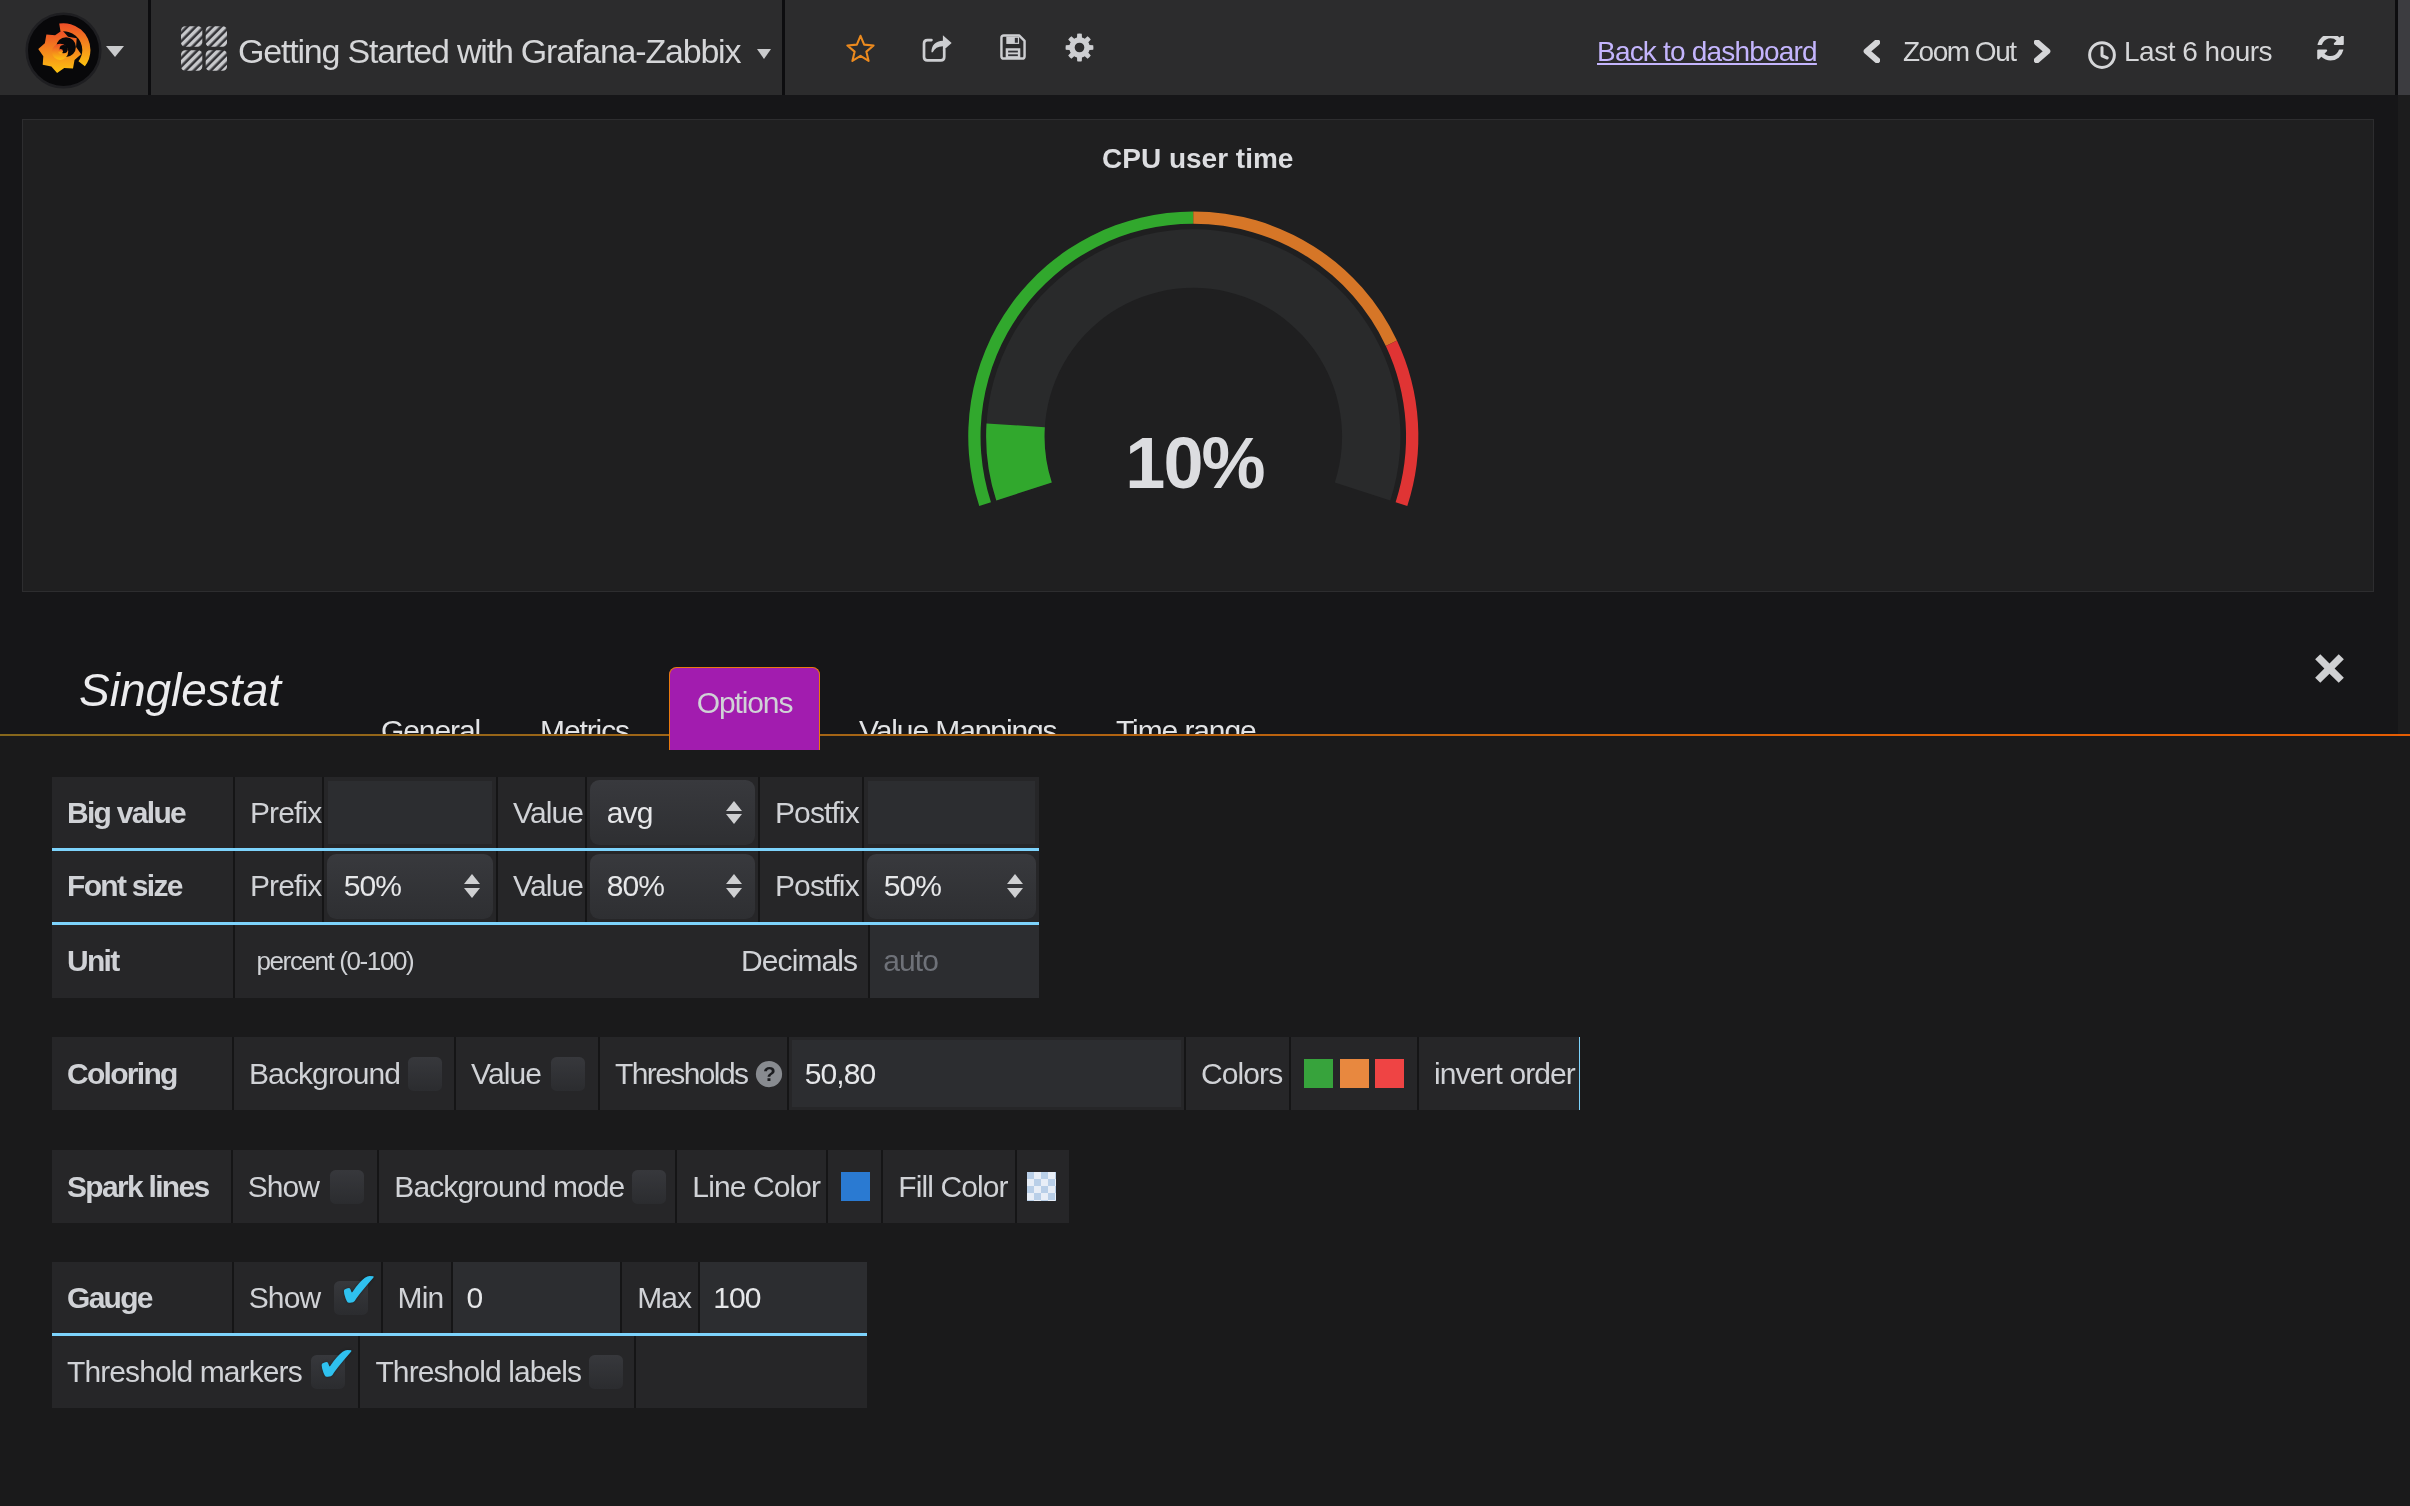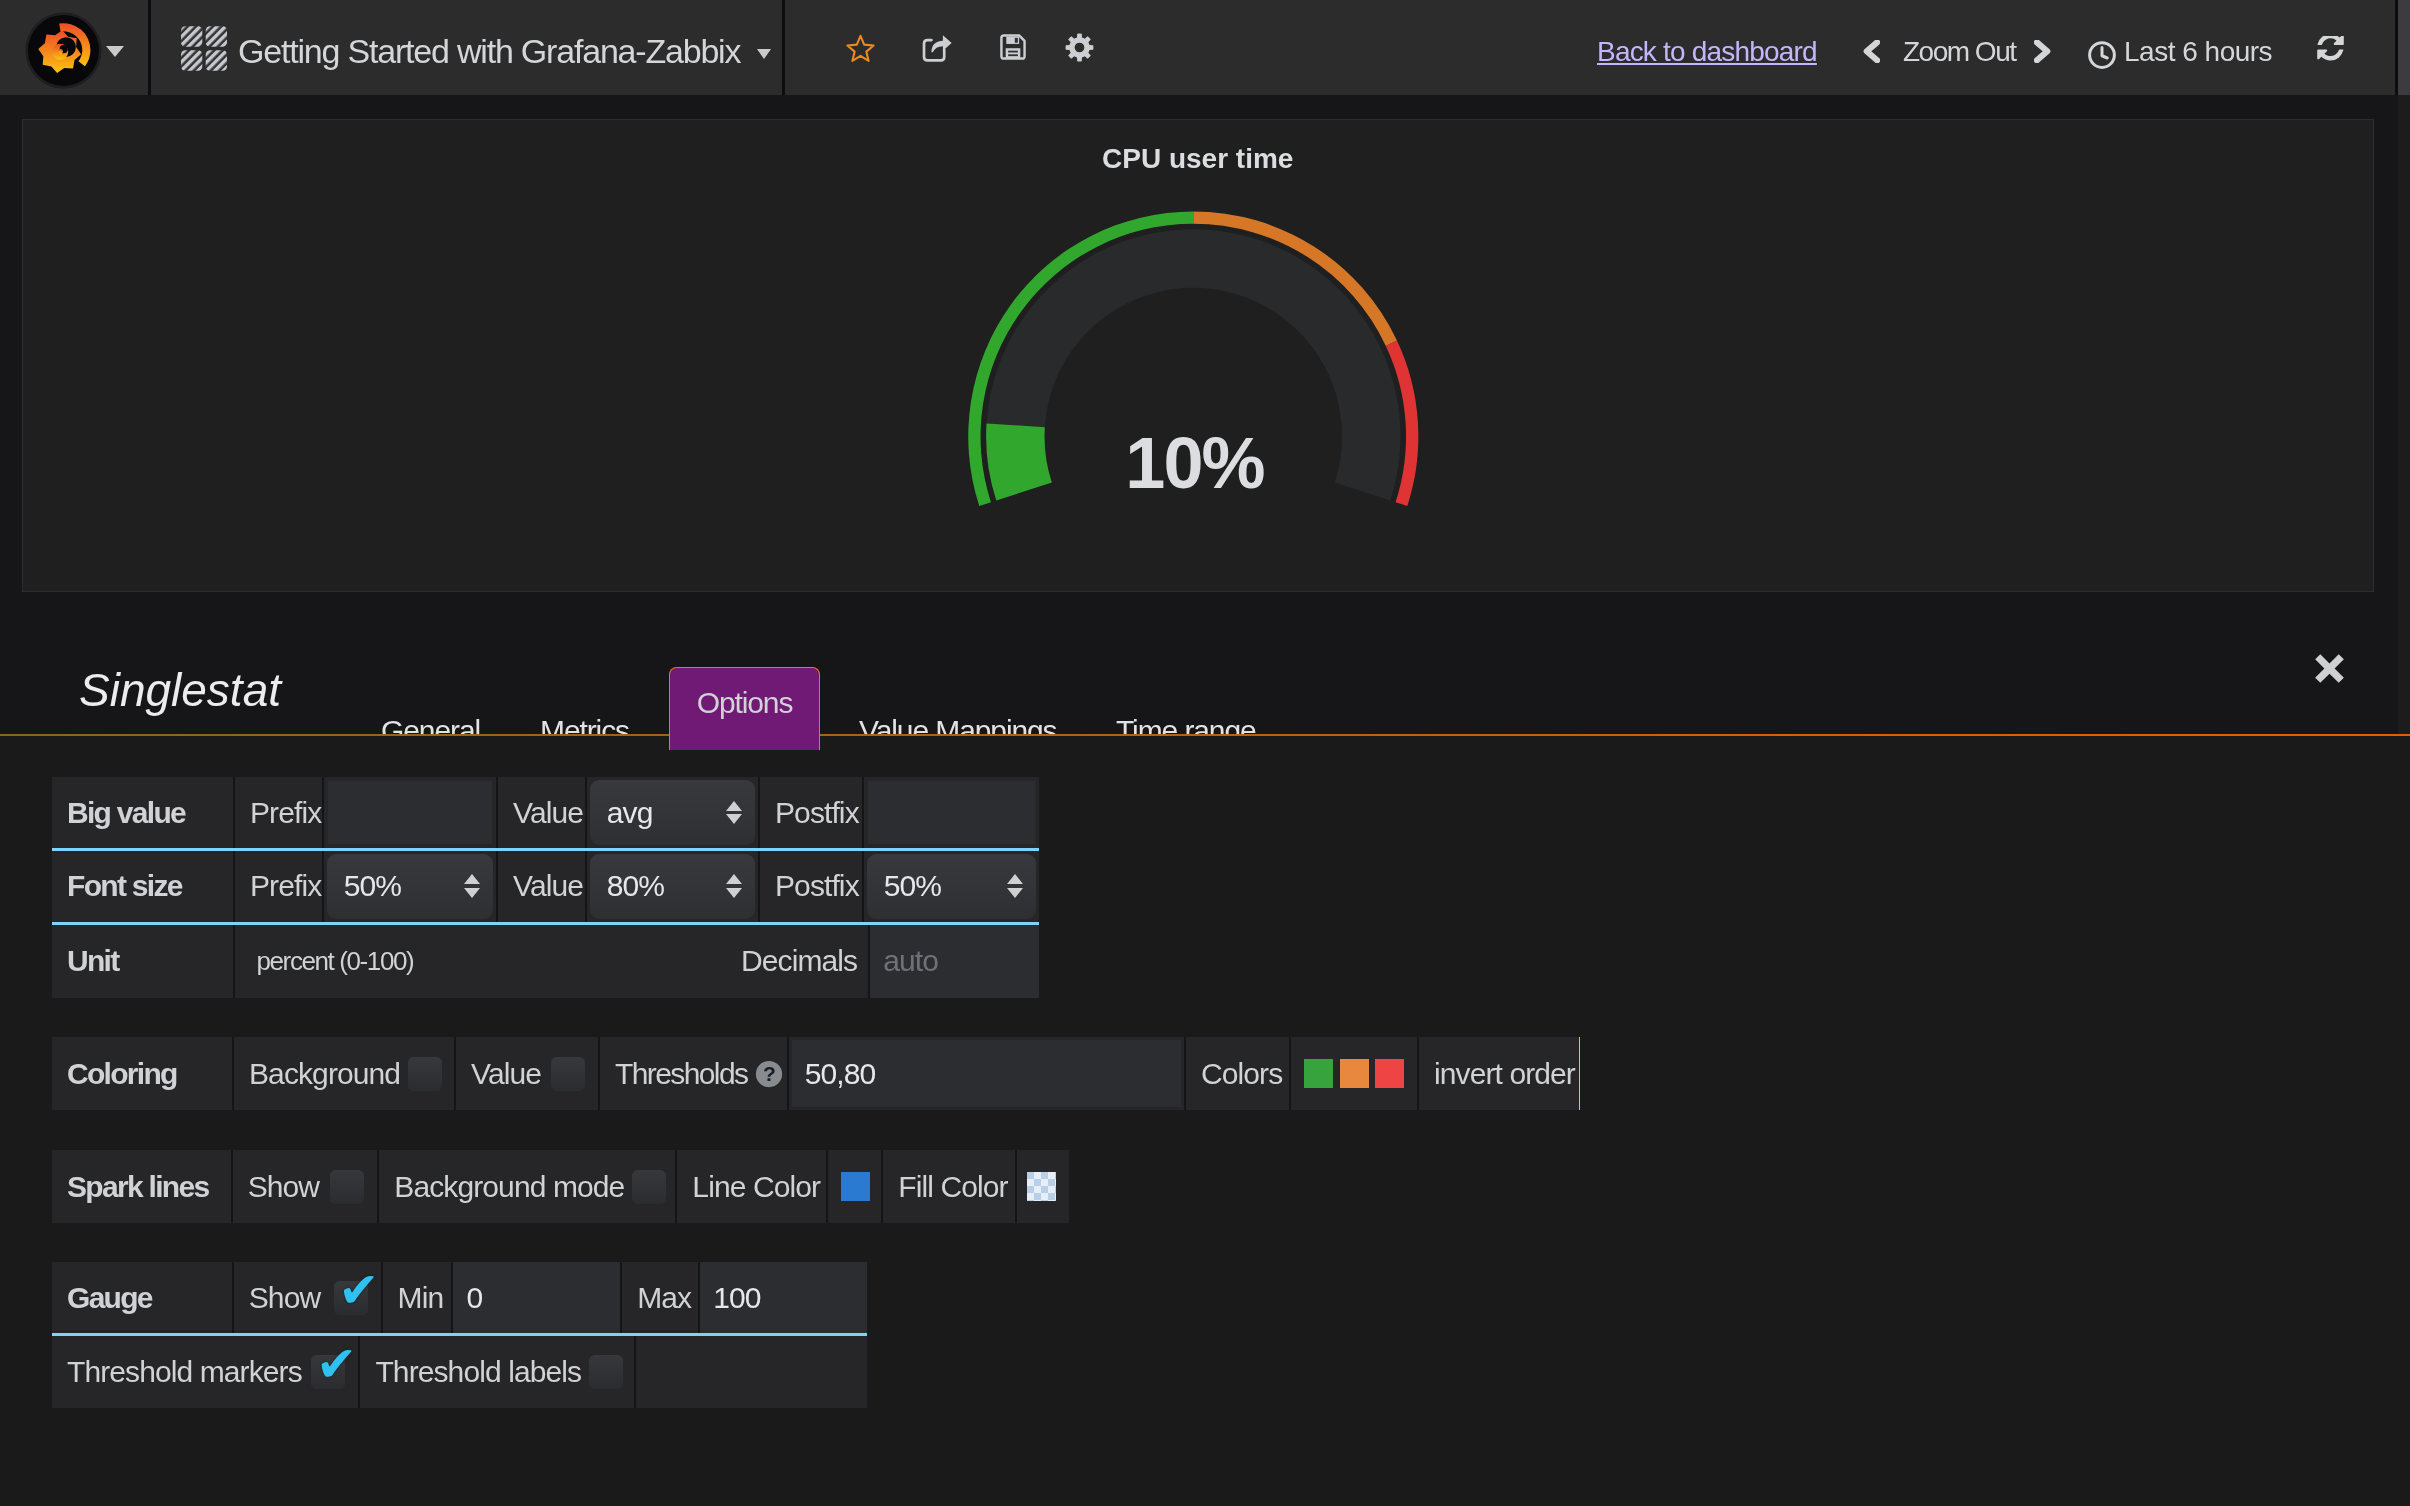--- a/index.html
+++ b/index.html
@@ -22,21 +22,21 @@
   font-size:28px; line-height:28px; font-weight:bold; color:#dcdde0; }
 #gauge-val { position:absolute; left:1119px; top:424px; width:151px; text-align:center;
   font-size:72px; line-height:79px; font-weight:bold; letter-spacing:-1.9px; color:#dcdde0; }
 
 
 #ed-title { position:absolute; left:79px; top:667px; font-size:46px; line-height:46px; font-style:italic;
   color:#ececee; font-weight:normal; }
 .tab { position:absolute; top:693px; height:75px; line-height:75px; font-size:30px;
   color:#e2e3e5; white-space:nowrap; letter-spacing:-1.1px; }
 #tab-options { position:absolute; left:669px; top:667px; width:151px; height:83px;
-  background:#701a75; border:1.9px solid #e87a10; border-bottom:none;
+  background:#a21caf; border:1.9px solid #e87a10; border-bottom:none;
   border-radius:7.5px 7.5px 0 0; text-align:center; line-height:70px; font-size:30px; letter-spacing:-1.1px; z-index:5; }
 #orange-line { position:absolute; left:0; top:734px; width:2411px; height:2.8px;
   background:linear-gradient(to right, #86671c, #a96414 40%, #d95f04 75%, #e55d03); }
 #ed-body { position:absolute; left:0; top:736px; width:2411px; height:770px; background:#1a1a1b; }
 
 
 .tf { position:absolute; display:flex; background:#7dd3fc; }
 .tf .c { white-space:nowrap; background:#262628; border-right:2.8px solid #151516; display:flex;
   align-items:center; font-size:30px; letter-spacing:-0.9px; color:#d0d2d6; position:relative; }
 .tf .c:last-child { border-right:none; }

